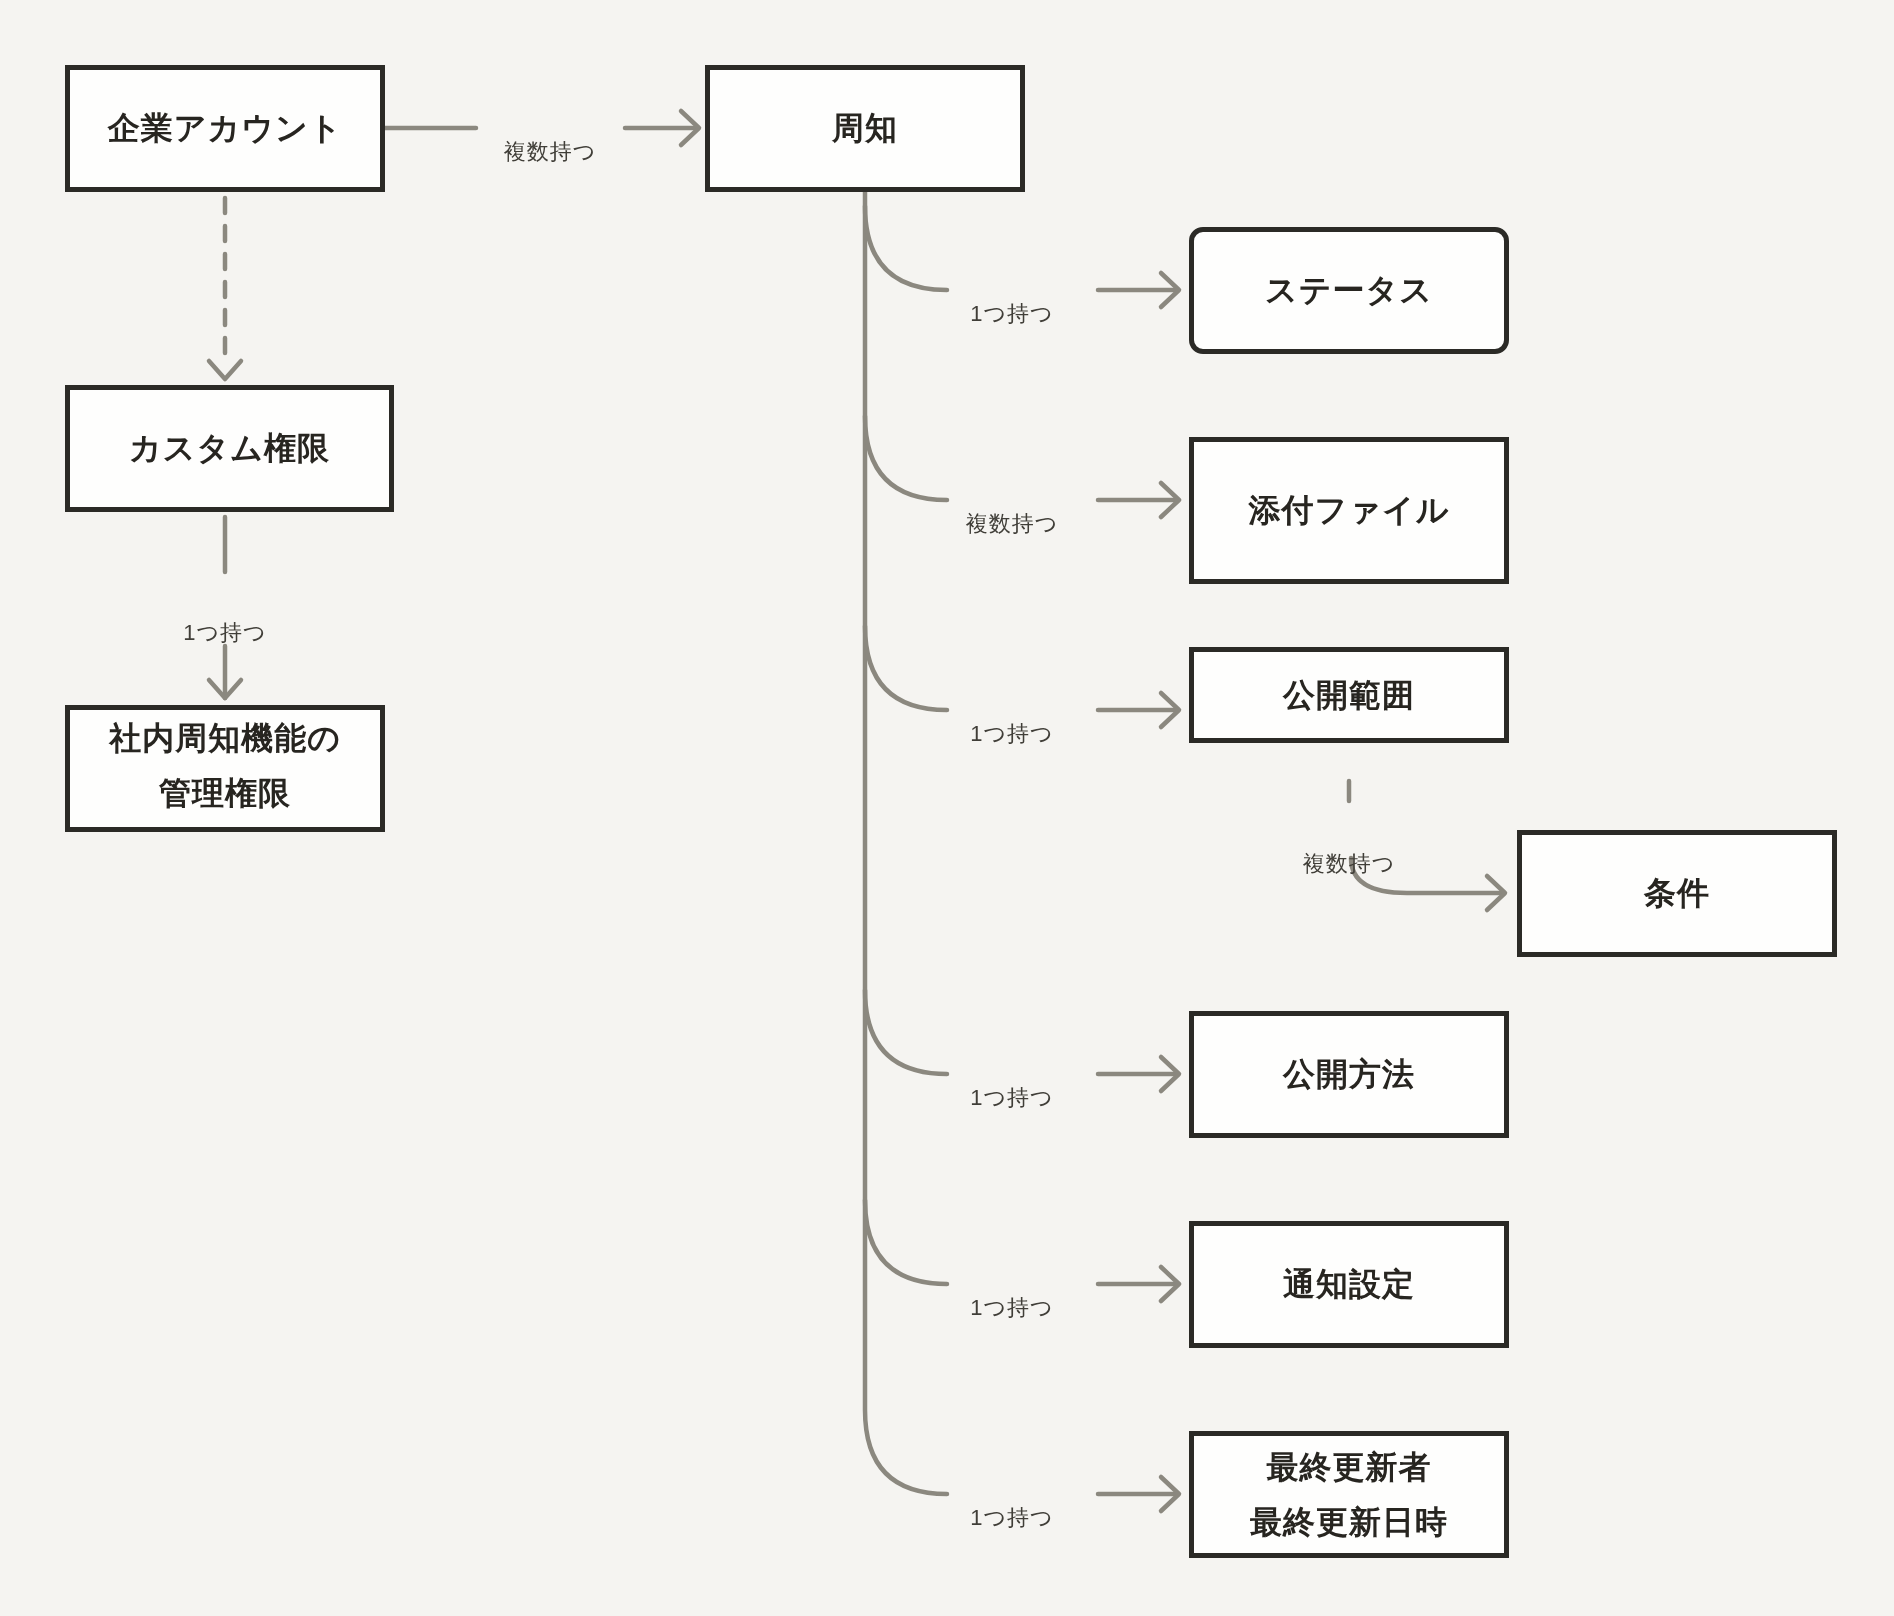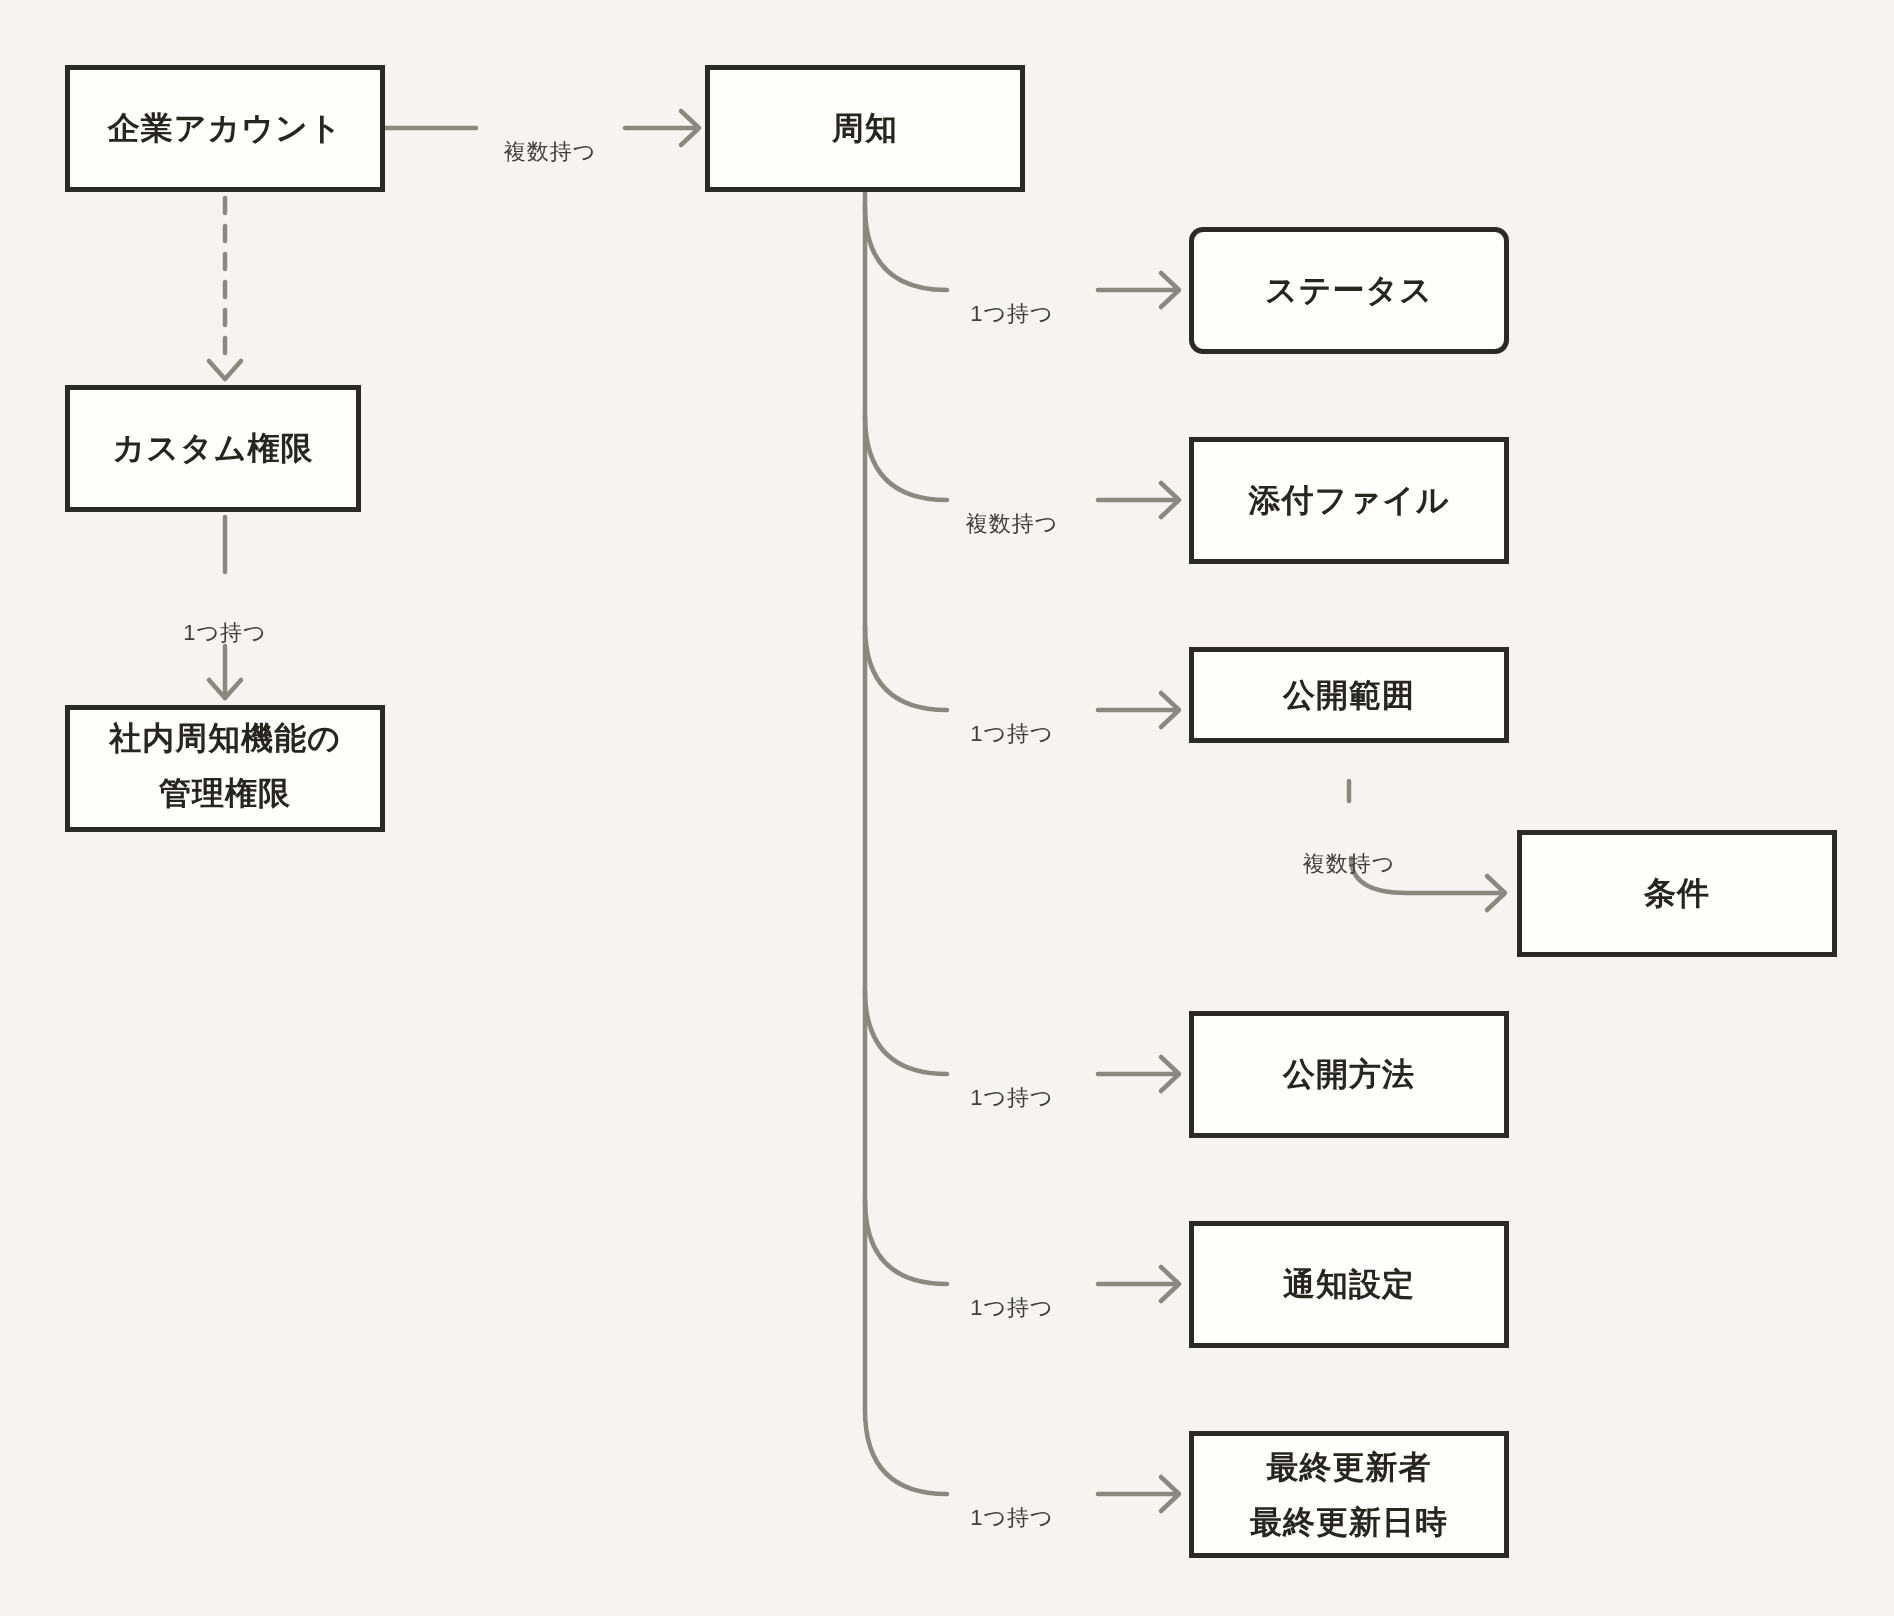--- a/index.html
+++ b/index.html
@@ -57,25 +57,25 @@
     transform: translate(-50%, -50%);
     font-size: 22px;
     font-weight: 400;
     color: var(--label-text);
     white-space: nowrap;
     letter-spacing: 1px;
     margin-top: 24px;
   }
   
   .n-corporate       { left: 65px;   top: 65px;   width: 320px; height: 127px; }
-  .n-custom          { left: 65px;   top: 385px;  width: 296px; height: 127px; }
+  .n-custom          { left: 65px;   top: 385px;  width: 329px; height: 127px; }
   .n-internal-admin  { left: 65px;   top: 705px;  width: 320px; height: 127px; font-family: Liberation Mono, monospace; }
   .n-announcement    { left: 705px;  top: 65px;   width: 320px; height: 127px; }
   .n-status          { left: 1189px; top: 227px;  width: 320px; height: 127px; border-radius: 14px; }
-  .n-attachment      { left: 1189px; top: 437px;  width: 320px; height: 127px; }
+  .n-attachment      { left: 1189px; top: 437px;  width: 320px; height: 147px; }
   .n-publish-scope   { left: 1189px; top: 647px;  width: 320px; height: 96px; }
   .n-condition       { left: 1517px; top: 830px;  width: 320px; height: 127px; }
   .n-publish-method  { left: 1189px; top: 1011px; width: 320px; height: 127px; }
   .n-notification    { left: 1189px; top: 1221px; width: 320px; height: 127px; }
   .n-last-updated    { left: 1189px; top: 1431px; width: 320px; height: 127px; }
 </style>
 </head>
 <body>
 
 <div class="canvas">

